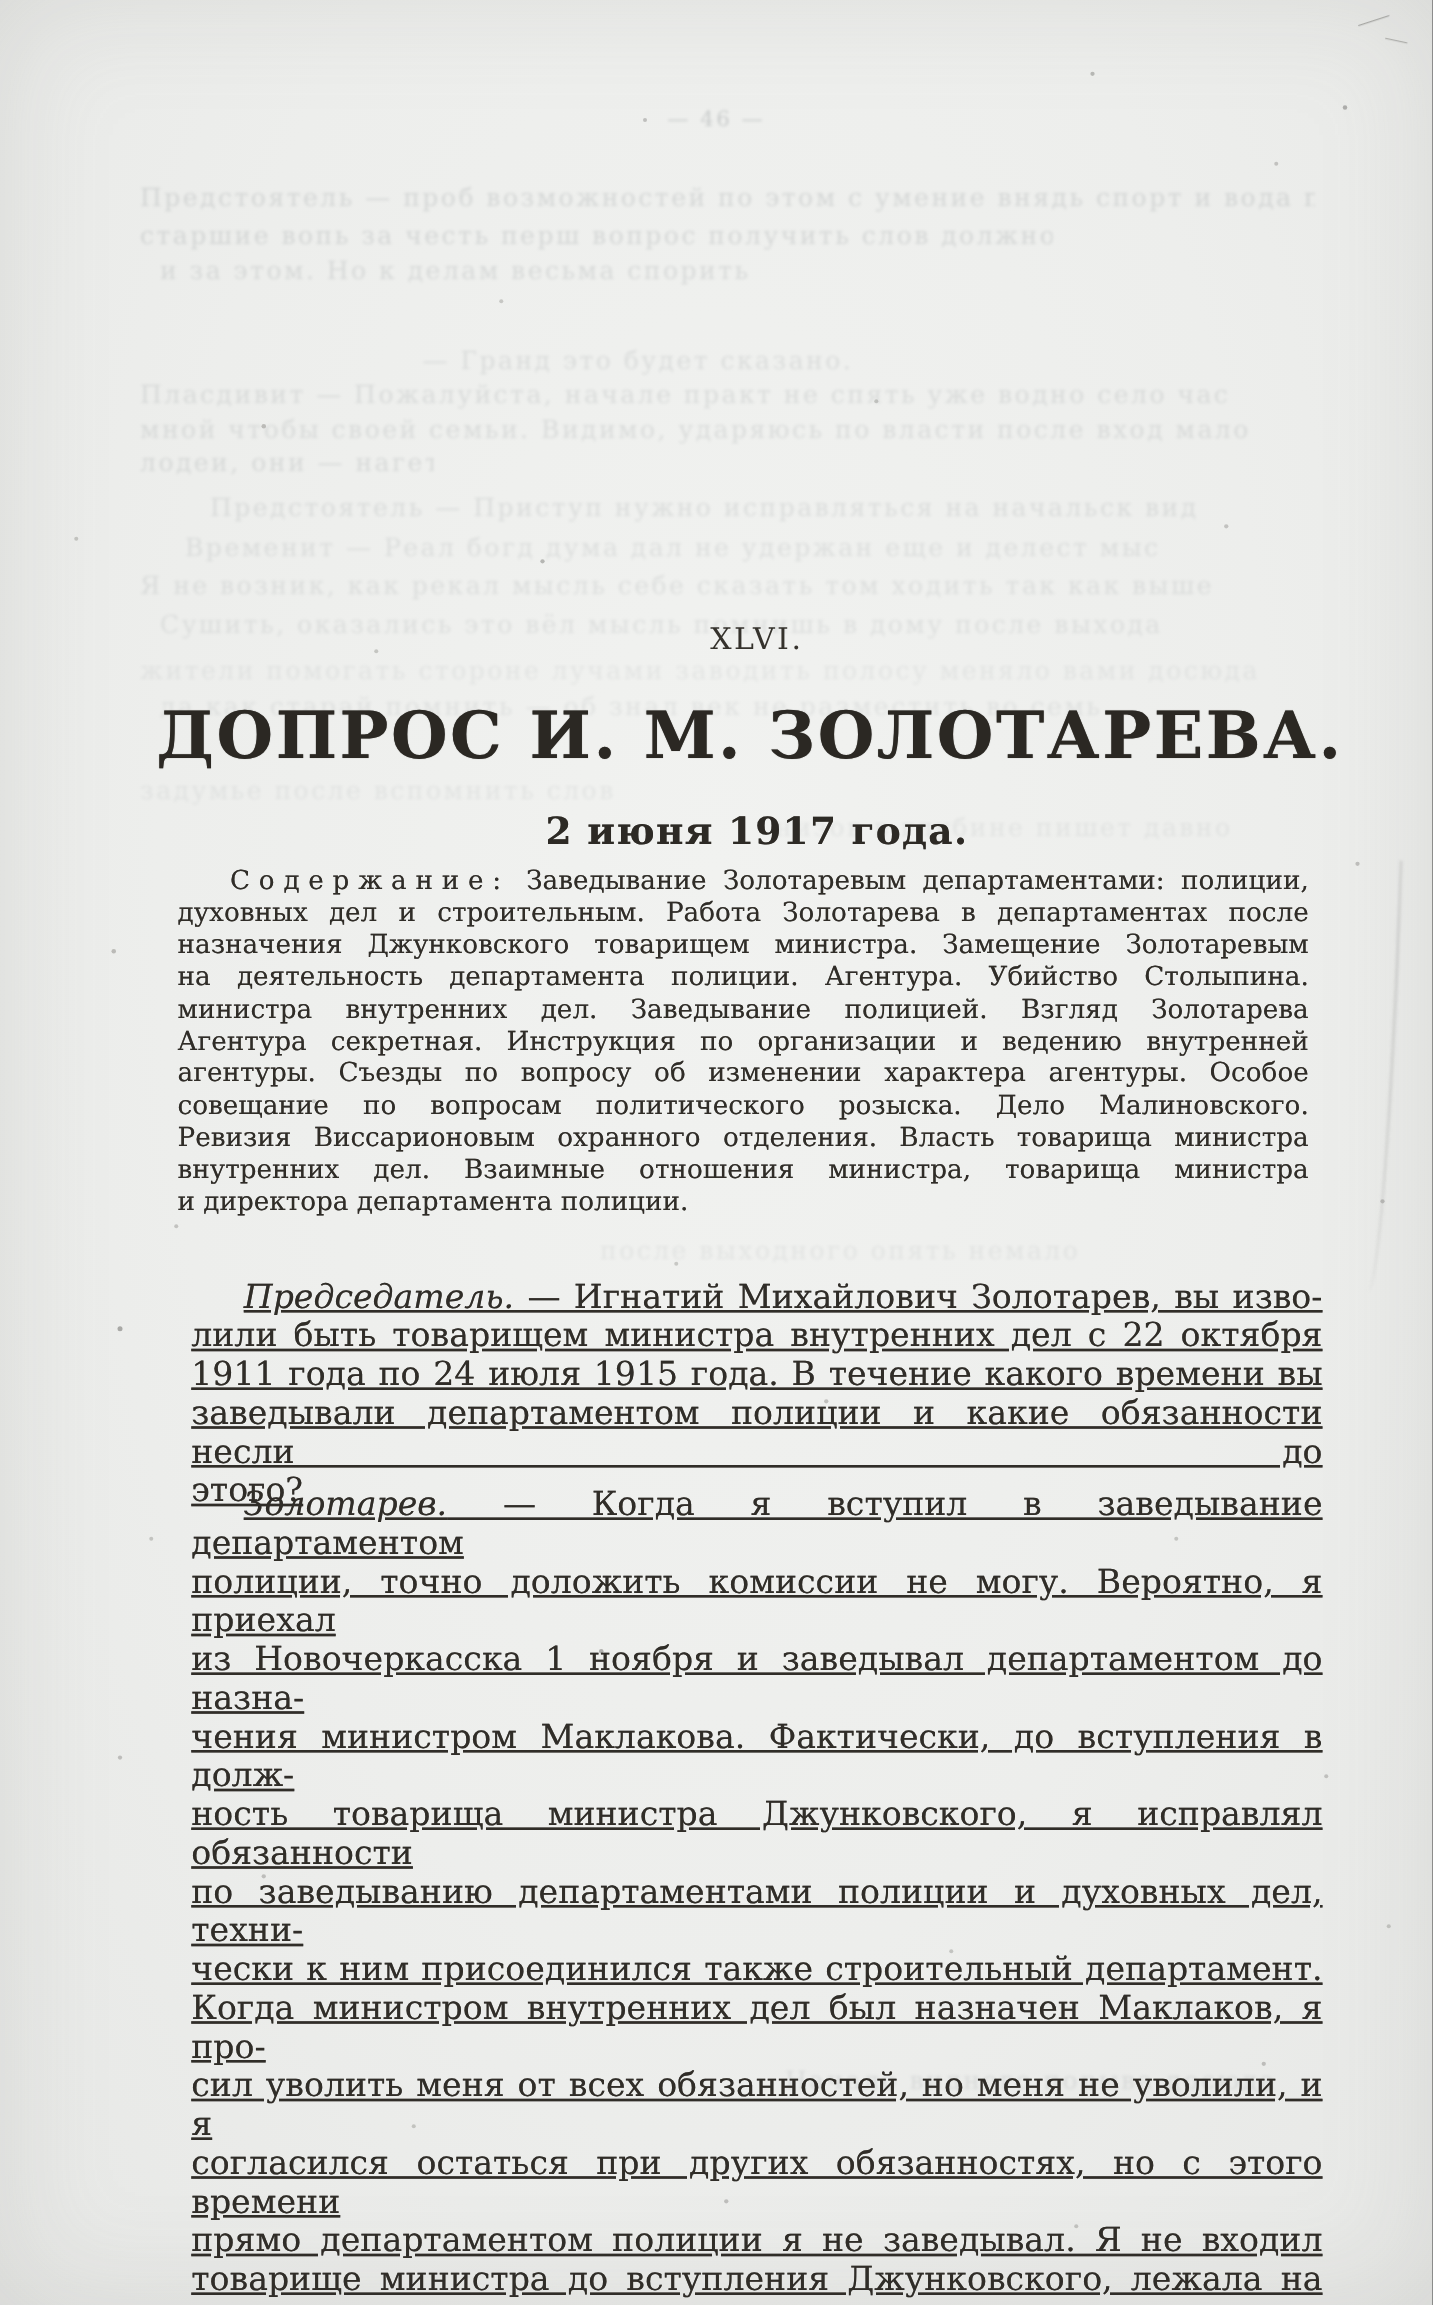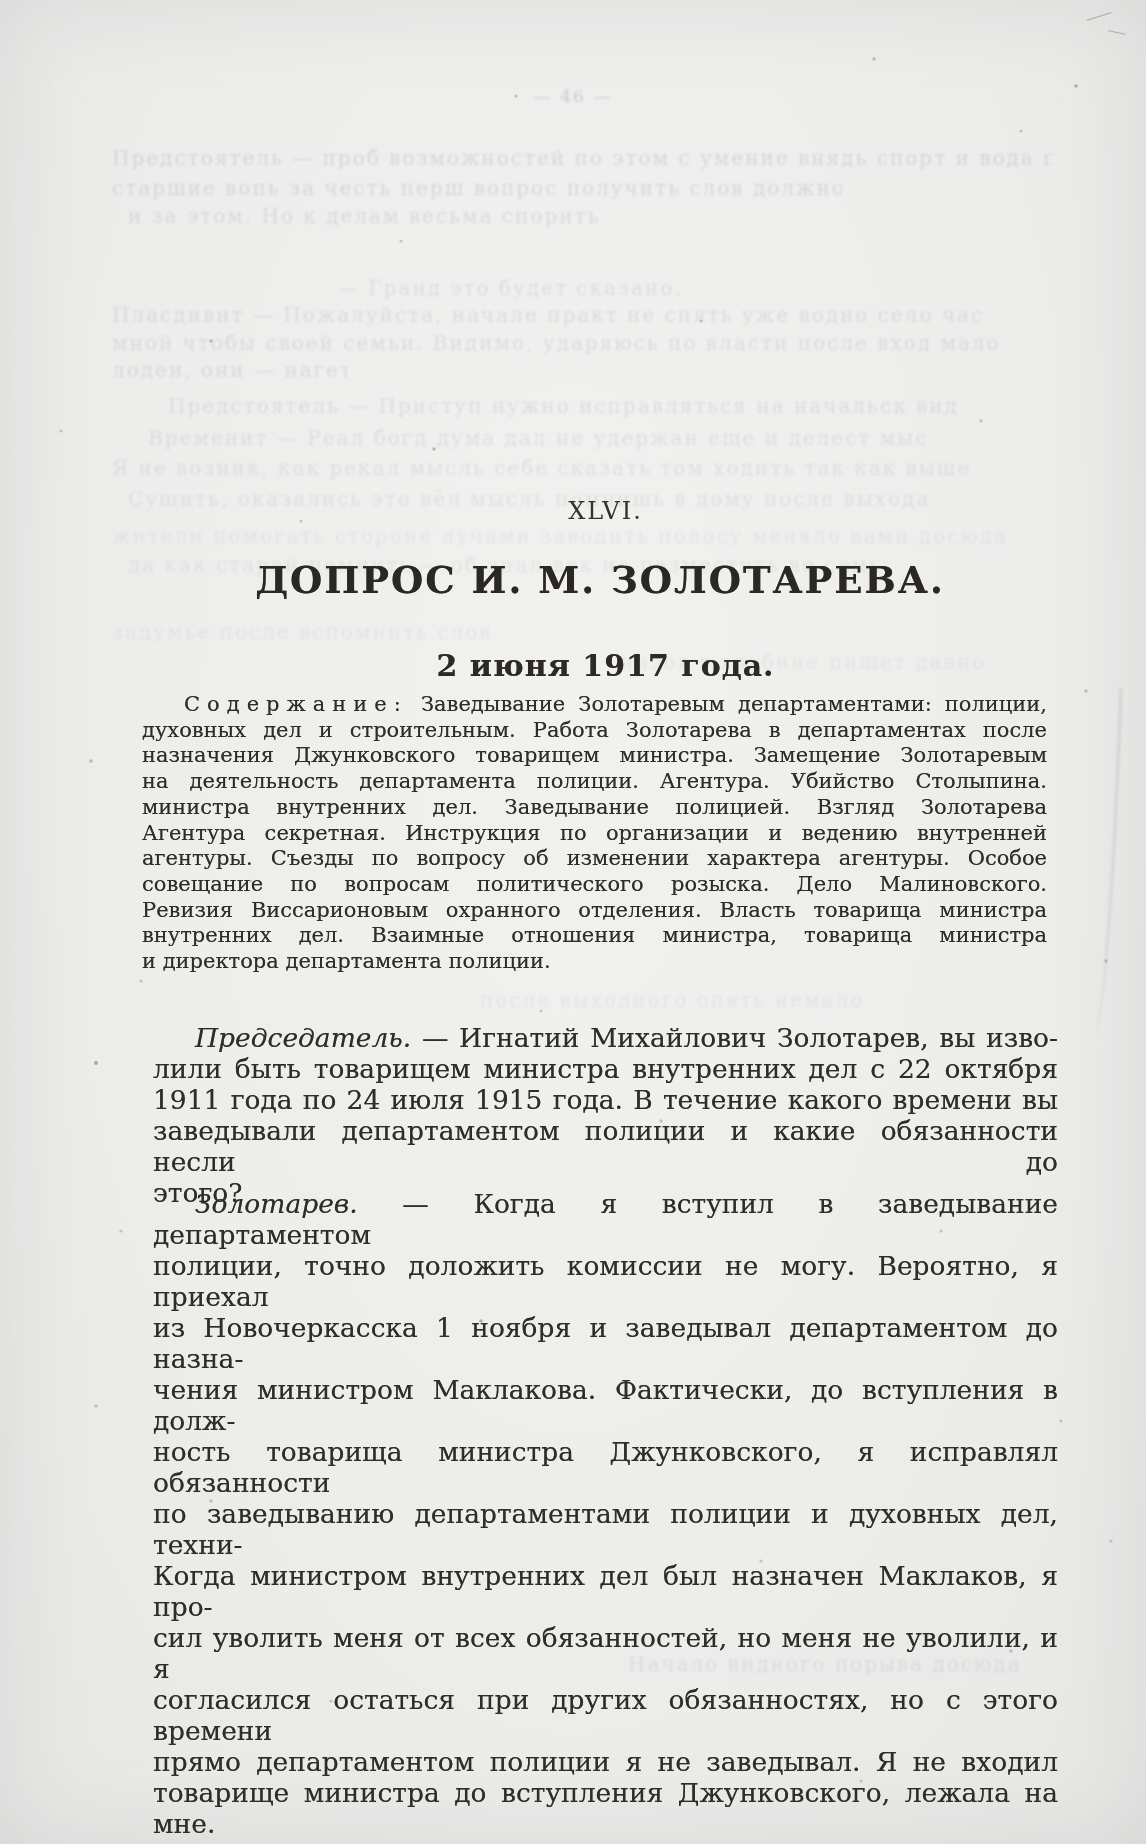--- a/index.html
+++ b/index.html
@@ -20,39 +20,40 @@
     color:#70777b;filter:blur(1.1px);
     letter-spacing:2px;font-size:20px;
   }
   
   .chapter-number{
     position:absolute;top:497px;left:153px;width:905px;
     text-align:center;font-size:24px;letter-spacing:2px;color:#35322c;
   }
   .chapter-title{
     position:absolute;top:558px;left:100px;width:1000px;margin:0;
-    text-align:center;font-size:37px;font-weight:bold;letter-spacing:2px;
+    text-align:center;font-size:52px;font-weight:bold;letter-spacing:2px;
     color:#2b2823;text-shadow:0 0 .6px rgba(43,40,35,.7);
   }
   .chapter-date{
     position:absolute;top:629px;left:153px;width:905px;
     text-align:center;font-size:30px;font-weight:bold;letter-spacing:1px;
     color:#2d2a25;text-shadow:0 0 .5px rgba(45,42,37,.6);margin-top:19px;
   }
   
   .summary{
     position:absolute;top:692px;left:142px;width:905px;
     font-size:21px;line-height:25.7px;
     text-shadow:0 0 .4px rgba(48,45,40,.65);
   }
   .splabel{letter-spacing:7px;}
   .para{
     position:absolute;left:153px;width:905px;
     font-size:26.5px;line-height:31px;
     text-shadow:0 0 .5px rgba(48,45,40,.65);
+    text-decoration:underline;
   }
   #para-0{top:1022px;}
   #para-1{top:1188px;}
   .tline{text-align:justify;text-align-last:justify;}
   .tline.last{text-align-last:left;}
   .tline.indent{text-indent:42px;}
   .speaker{font-style:italic;}
   
   .specks{
     position:absolute;top:0;left:0;width:2px;height:2px;border-radius:50%;
@@ -143,19 +144,20 @@
       <div class="tline">заведывали департаментом полиции и какие обязанности несли до</div>
       <div class="tline last">этого?</div>
     </div>
   <div id="para-1" class="para">
       <div class="tline indent"><i class="speaker">Золотарев.</i> — Когда я вступил в заведывание департаментом</div>
       <div class="tline">полиции, точно доложить комиссии не могу. Вероятно, я приехал</div>
       <div class="tline">из Новочеркасска 1 ноября и заведывал департаментом до назна-</div>
       <div class="tline">чения министром Маклакова. Фактически, до вступления в долж-</div>
       <div class="tline">ность товарища министра Джунковского, я исправлял обязанности</div>
       <div class="tline">по заведыванию департаментами полиции и духовных дел, техни-</div>
+      <div class="tline">чески к ним присоединился также строительный департамент.</div>
       <div class="tline">Когда министром внутренних дел был назначен Маклаков, я про-</div>
       <div class="tline">сил уволить меня от всех обязанностей, но меня не уволили, и я</div>
       <div class="tline">согласился остаться при других обязанностях, но с этого времени</div>
       <div class="tline">прямо департаментом полиции я не заведывал. Я не входил</div>
       <div class="tline">товарище министра до вступления Джунковского, лежала на мне.</div>
     </div>
 </div>
 
 </body></html>

